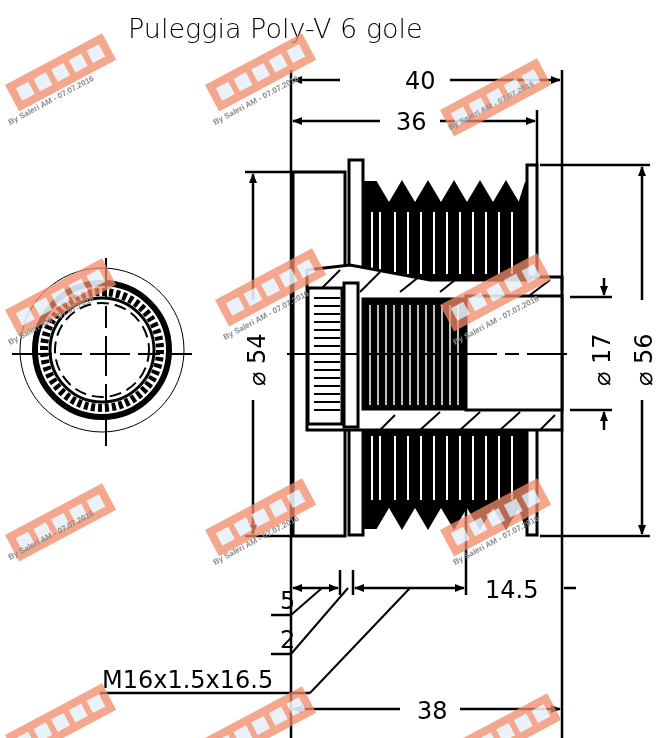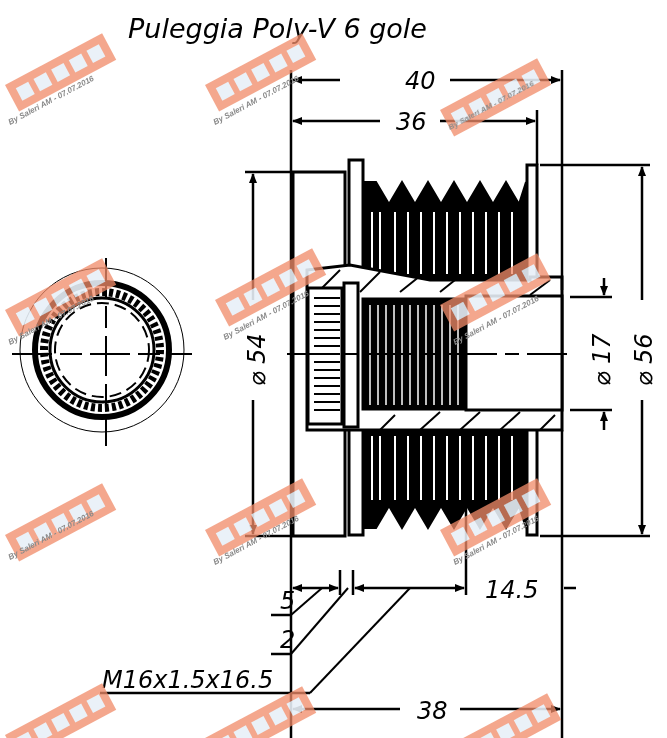--- a/index.html
+++ b/index.html
@@ -1,17 +1,17 @@
 <!DOCTYPE html>
 <html><head>
 <meta charset="utf-8">
 <style>
   html, body { margin:0; padding:0; background:#ffffff; }
   body { width:667px; height:738px; overflow:hidden; position:relative; }
-  #stage { position:absolute; left:0; top:0; width:667px; height:738px;font-style:italic; }
+  #stage { position:absolute; left:0; top:0; width:667px; height:738px; }
   svg text { font-family:"DejaVu Sans", "Liberation Sans", sans-serif; fill:#000; }
   .title { font-size:27px; font-weight:300; }
   .dim { font-size:24px; }
   .wm-text { font-family:"Liberation Sans", sans-serif; font-size:8px; font-weight:bold; fill:#8a8a8a; }
 </style>
 </head>
 <body>
 
 <div id="stage">
 <svg width="667" height="738" viewBox="0 0 667 738" xmlns="http://www.w3.org/2000/svg">

